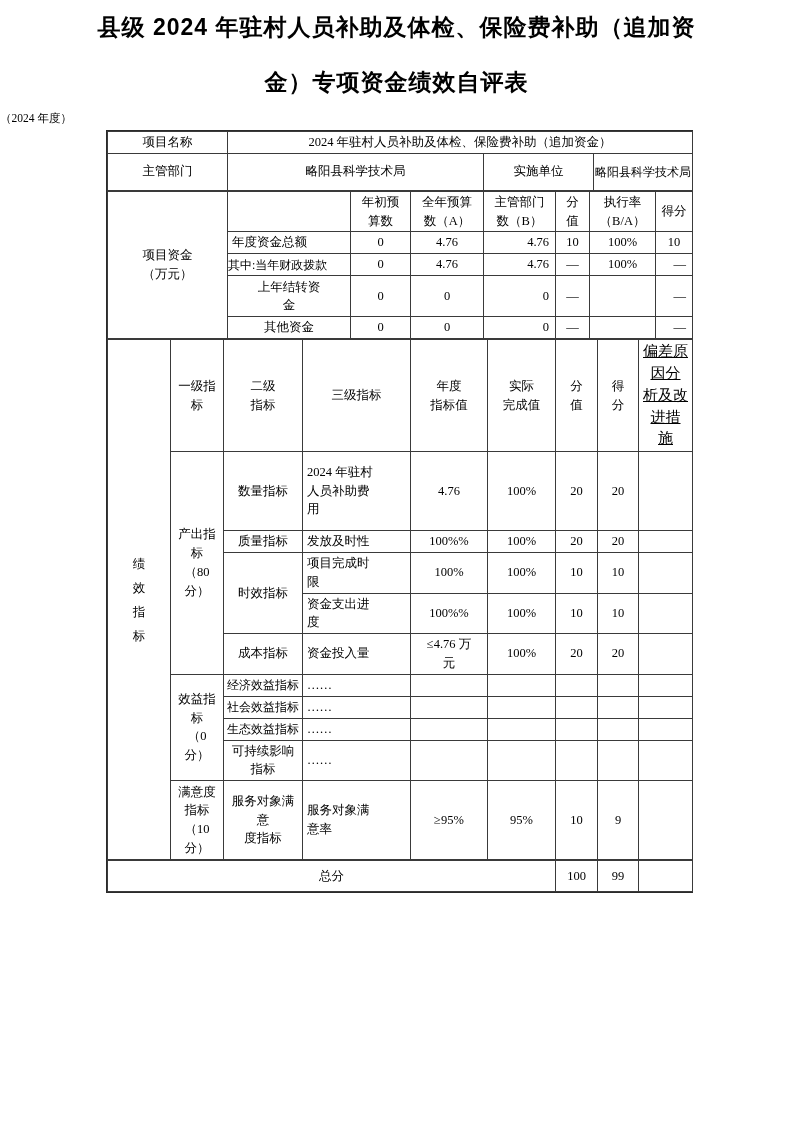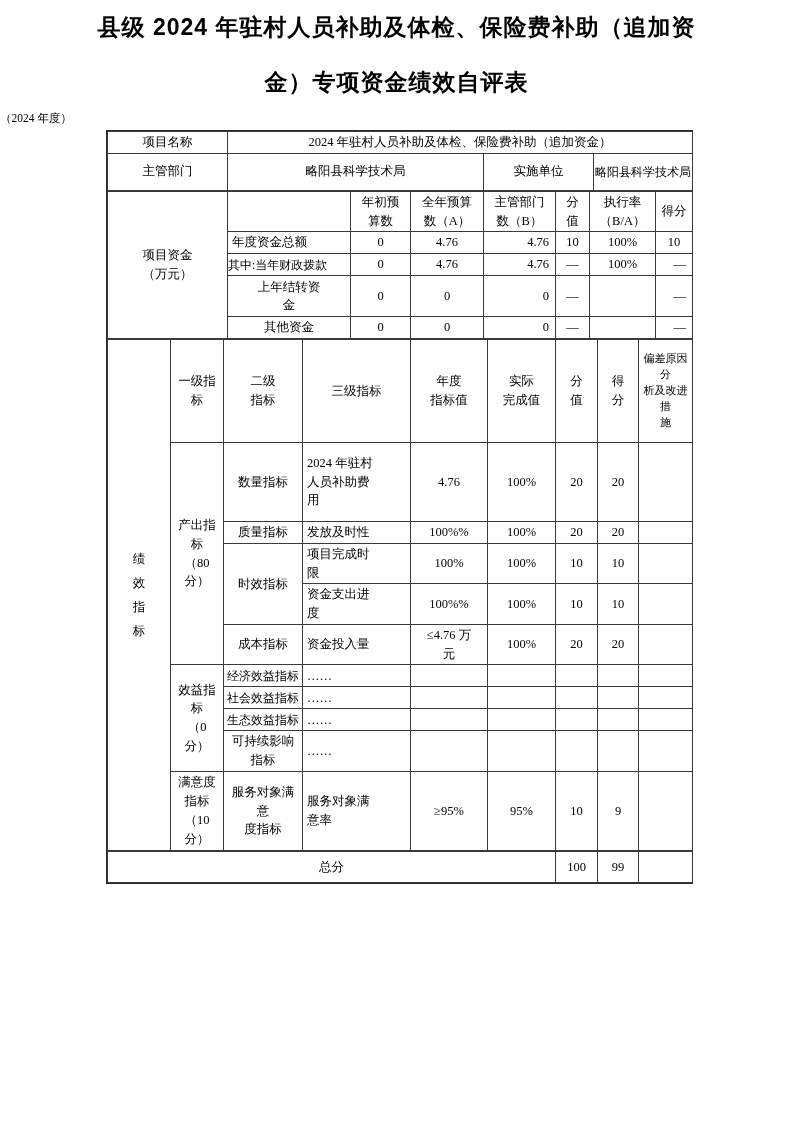--- a/index.html
+++ b/index.html
@@ -41,21 +41,21 @@
     line-height:1.5;
     text-align:center;
     vertical-align:middle;
     padding:1px 3px;
     white-space:pre-line;
     overflow:hidden;
   }
   td.l{text-align:left;padding-left:4px;}
   td.r{text-align:right;padding-right:6px;}
   td.tight{font-size:12px;padding-left:0;padding-right:0;}
-  td.dev{font-size:11px;padding:11px 1px;line-height:1.45;}
+  td.dev{font-size:15px;padding:1px 1px;line-height:1.45;text-decoration:underline;}
   td.vlabel{line-height:24px;letter-spacing:0;}
 </style>
 </head>
 <body>
 
 <div class="page">
 
   <h1 class="title"><span>县级 2024 年驻村人员补助及体检、保险费补助（追加资</span><br><span>金）专项资金绩效自评表</span></h1>
 
   <div class="subtitle">（2024 年度）</div>

